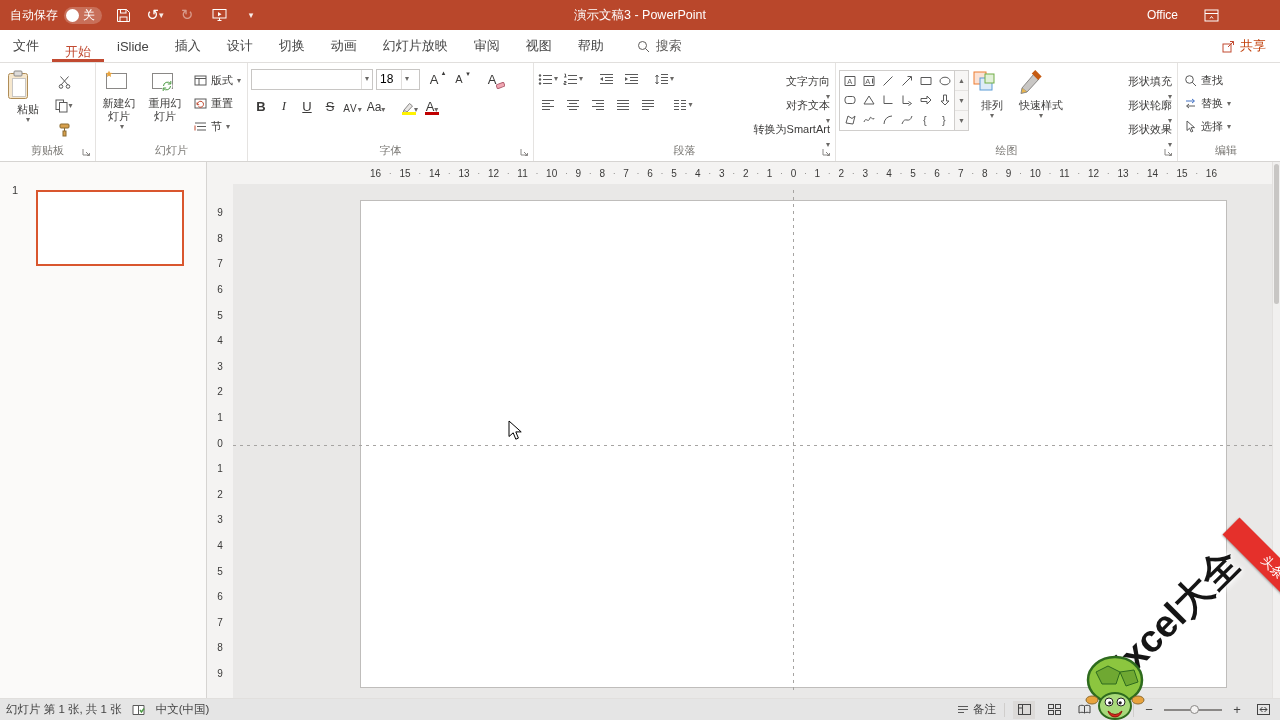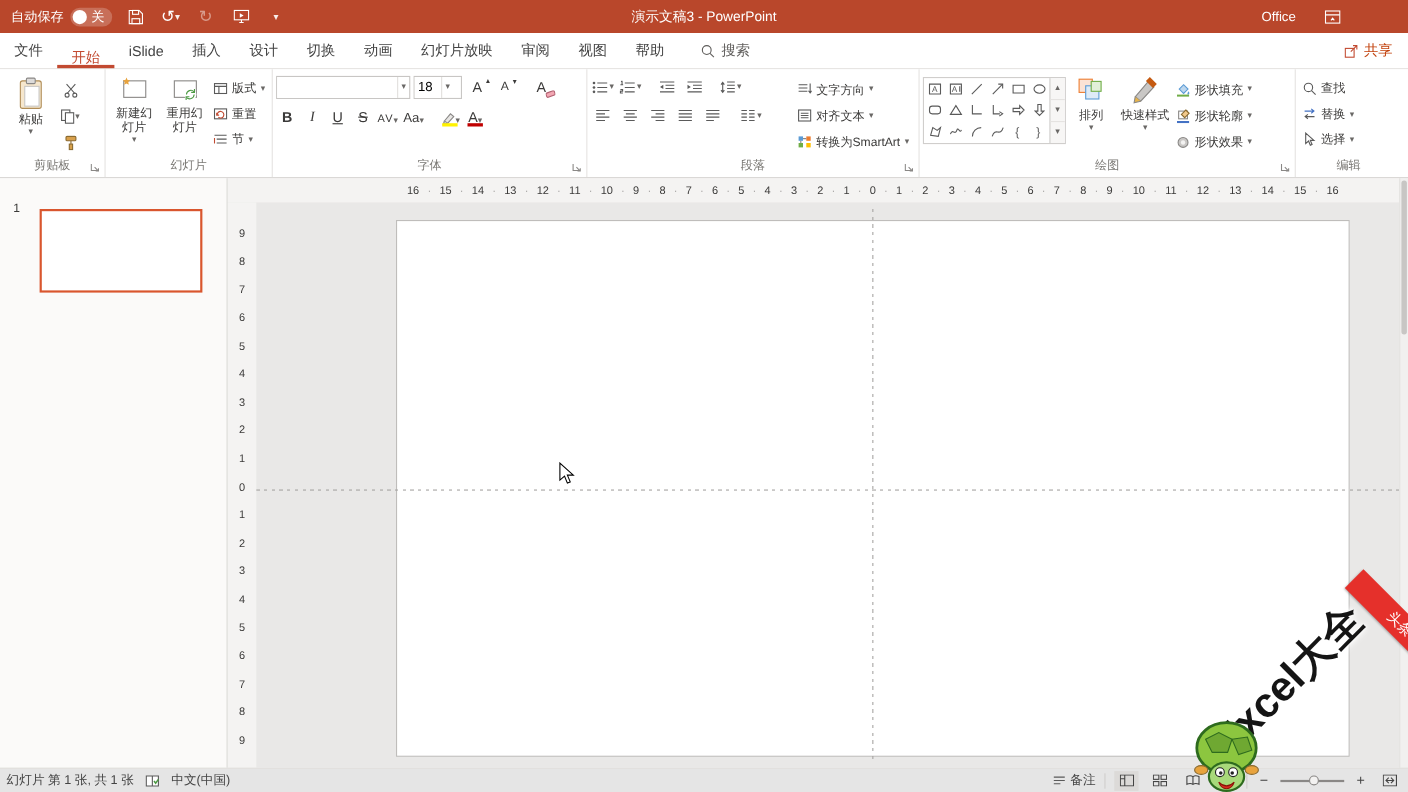--- a/index.html
+++ b/index.html
@@ -25,35 +25,35 @@
   .tab.active { color:#C24A31; border-bottom:3px solid #C24A31; padding-bottom:0; }
   .searchbox { display:flex; align-items:center; gap:6px; margin-left:20px; color:#5f5d5b; }
   .share { margin-left:auto; display:flex; align-items:center; gap:5px; padding:0 14px; color:#c2410c; }
 
   
   #ribbon { position:absolute; left:0; top:63px; right:0; height:99px; background:#fff; border-bottom:1px solid #D6D4D2; display:flex; font-size:11px; color:#3B3A39; }
   .rgroup { position:relative; border-right:1px solid #E5E3E1; display:flex; flex-direction:column; padding:3px 3px 0 3px; }
   .gcontent { flex:1; display:flex; align-items:stretch; }
   .glabel { font-size:11px; color:#7A7874; text-align:center; padding:2px 0 3px; }
   .launcher { position:absolute; right:3px; bottom:3px; width:10px; height:10px; color:#8A8886; }
-  .bigbtn { display:flex; flex-direction:column; align-items:center; justify-content:flex-start; padding:4px 3px 0 3px; text-align:center; line-height:13px; }
+  .bigbtn { display:flex; flex-direction:column; justify-content:flex-start; padding:4px 3px 0 3px; text-align:center; line-height:13px; }
   .bigbtn .blabel { margin-top:3px; }
   .caret { font-size:8px; color:#6a6866; line-height:8px; }
   .minicol { display:flex; flex-direction:column; justify-content:flex-start; gap:4px; padding-top:6px; }
   .minibtn { width:22px; height:20px; display:flex; align-items:center; justify-content:center; }
   .smallcol { display:flex; flex-direction:column; gap:2px; padding-top:4px; }
   .smallbtn { display:flex; align-items:center; gap:4px; height:21px; padding:0 3px; white-space:nowrap; }
   .combo { display:flex; align-items:center; border:1px solid #C8C6C4; height:21px; background:#fff; }
   .combo input { border:0; outline:0; height:100%; font-size:12px; padding:0 3px; width:100%; font-family:inherit; }
   .combo .caret { padding:0 3px; border-left:1px solid #E1DFDD; height:100%; display:flex; align-items:center; }
   .fontrow { display:flex; align-items:center; gap:3px; height:26px; }
   .letterbtn { min-width:20px; height:21px; display:flex; align-items:flex-end; justify-content:center; font-size:13px; padding-bottom:2px; position:relative; }
   .letterbtn .bar { position:absolute; left:3px; right:3px; bottom:1px; height:3px; }
   .ibtn { width:22px; height:21px; display:flex; align-items:center; justify-content:center; gap:1px; }
-  .stacklbl { display:flex; align-items:center; gap:4px; height:22px; padding:0 2px; white-space:nowrap; }
+  .stacklbl { display:flex; align-items:flex-end; gap:4px; height:22px; padding:0 2px; white-space:nowrap;flex-direction:column; }
   .gallery { border:1px solid #D0CECC; background:#fff; display:flex; margin-top:4px; height:61px; }
   .gcells { display:grid; grid-template-columns:repeat(6,19px); grid-auto-rows:19.6px; }
   .gcell { display:flex; align-items:center; justify-content:center; }
   .gscroll { width:14px; border-left:1px solid #D0CECC; background:#F7F6F5; display:flex; flex-direction:column; }
   .gscroll div { flex:1; display:flex; align-items:center; justify-content:center; font-size:7px; color:#6a6866; border-bottom:1px solid #E5E3E1; }
   .afs { position:relative; font-size:13px; }
   .afs .mini { position:absolute; top:-3px; right:-7px; font-size:7px; }
 
   
   #workspace { position:absolute; left:0; top:162px; right:0; bottom:22px; background:#E9E8E7; }

